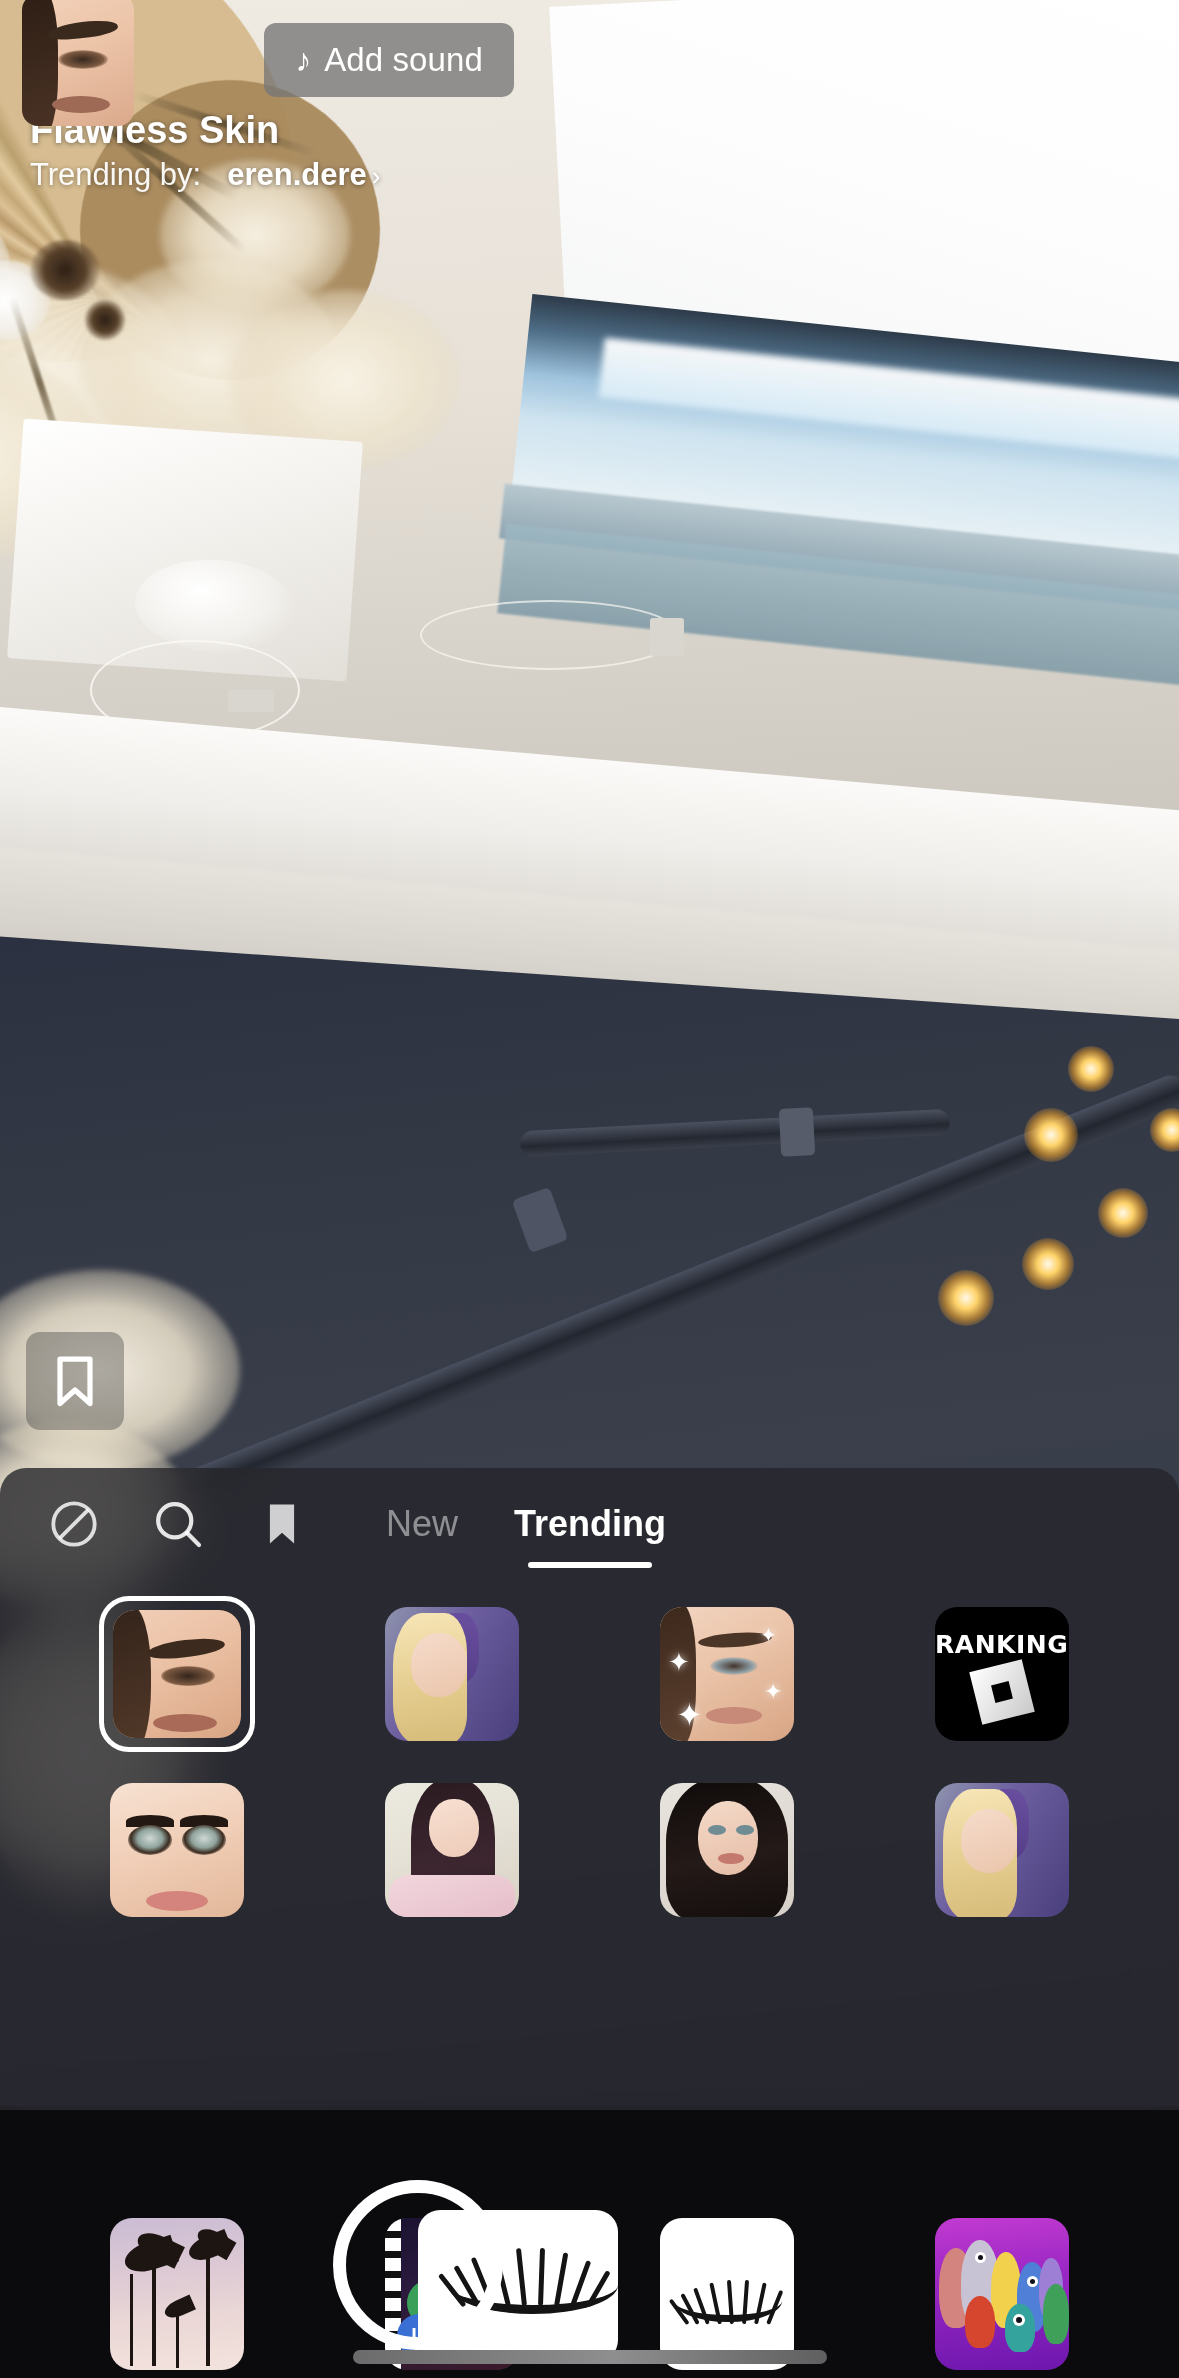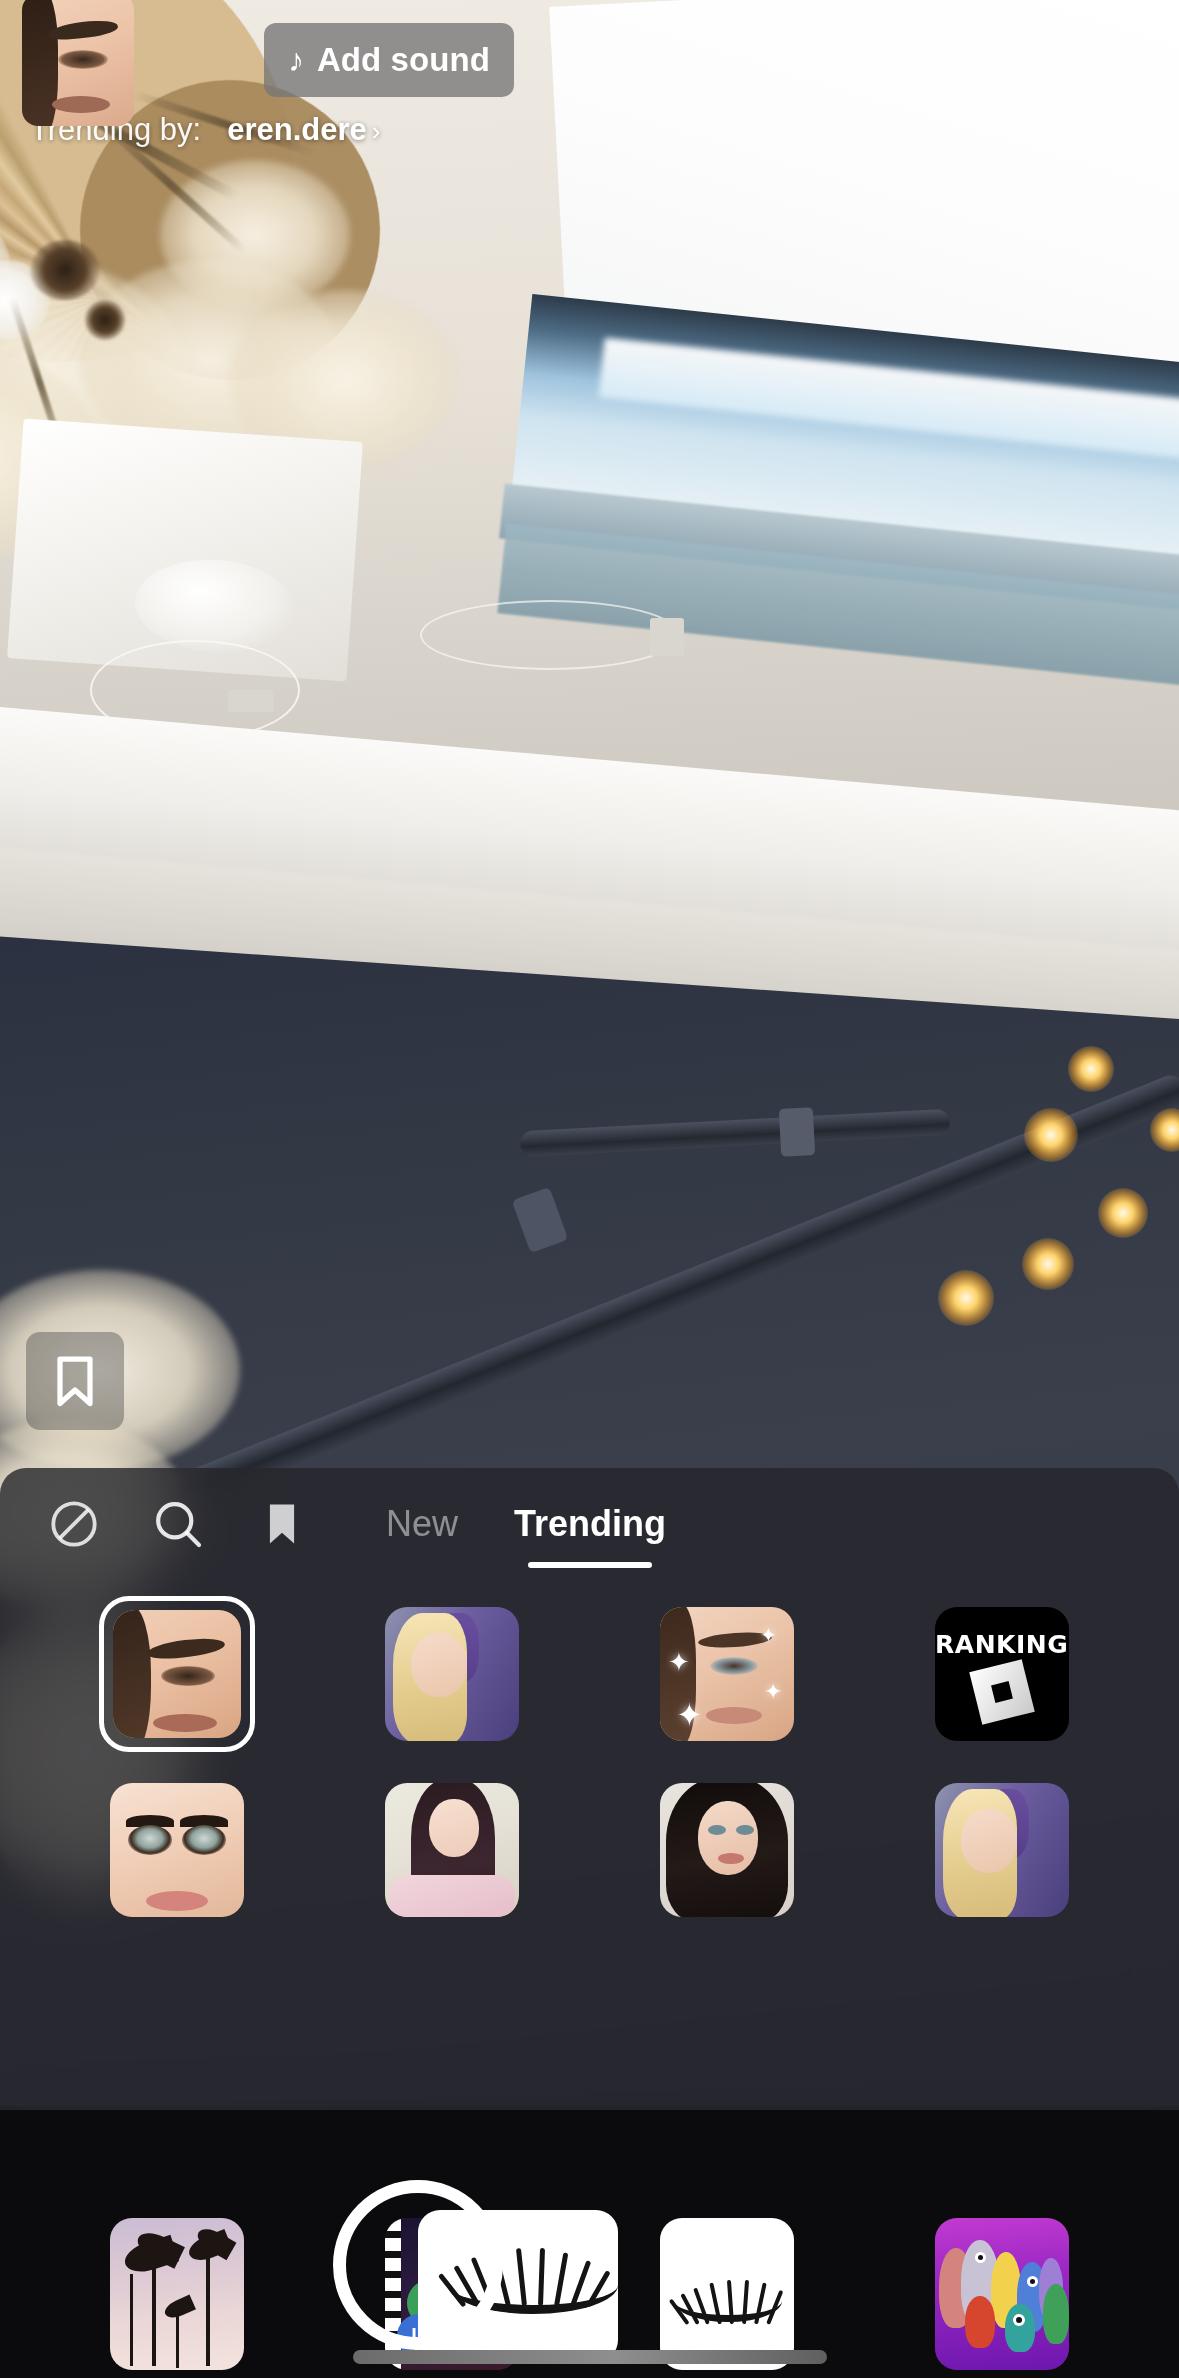--- a/index.html
+++ b/index.html
@@ -155,21 +155,21 @@
   .wireclip{ position:absolute; background:#d9d6cf; border-radius:3px; }
 
   
   .add-sound{
     position:absolute; left:264px; top:23px; width:250px; height:74px;
     background:rgba(118,118,118,.78); border-radius:12px;
     display:flex; align-items:center; justify-content:center; gap:13px;
     color:#fff;
   }
   .add-sound .note{ font-size:32px; line-height:1; }
-  .add-sound .lbl{ font-size:33px; font-weight:700; letter-spacing:.1px; }
+  .add-sound .lbl{ font-size:33px; font-weight:400; letter-spacing:.1px; }
 
   .flip-cam{
     position:absolute; right:22px; top:22px; width:76px; height:76px;
     opacity:.62;
   }
 
   .effect-info{ position:absolute; left:30px; top:108px; color:#fff; text-shadow:0 1px 5px rgba(0,0,0,.45); }
   .effect-title{ font-size:38px; font-weight:700; line-height:1.18; }
   .effect-creator{ font-size:31px; font-weight:400; margin-top:4px; display:flex; align-items:baseline; gap:0; }
   .effect-creator .pre{ opacity:.94; }
@@ -413,20 +413,21 @@
     <svg viewBox="0 0 48 48" width="76" height="76" fill="none" stroke="#ffffff" stroke-width="3.6" stroke-linecap="round">
       <path d="M12 17.5 A13 13 0 0 1 35.5 19.5"></path>
       <path d="M36 30.5 A13 13 0 0 1 12.5 28.5"></path>
       <path d="M11 9 L11 18 L20 18 Z" fill="#ffffff" stroke="none"></path>
       <path d="M37 39 L37 30 L28 30 Z" fill="#ffffff" stroke="none"></path>
     </svg>
   </div>
 
   <div class="effect-info">
 
+    <div class="effect-title">Flawless Skin</div>
     <div class="effect-creator">
       <span class="pre">Trending by:</span>
       <span class="who">eren.dere</span>
       <span class="chev">›</span>
     </div>
   </div>
 
   <div style="position:absolute; left:22px; top:-6px; width:112px; height:132px; border-radius:16px; overflow:hidden;">
     <div style="position:absolute; inset:0; background:linear-gradient(155deg,#f2d2bc 0%, #ecc4a8 45%, #dba98c 100%);"></div>
     <div style="position:absolute; left:-4px; top:-6px; width:40px; height:150px; background:linear-gradient(165deg,#2c1d14,#4c3426); border-radius:0 40% 40% 0;"></div>

